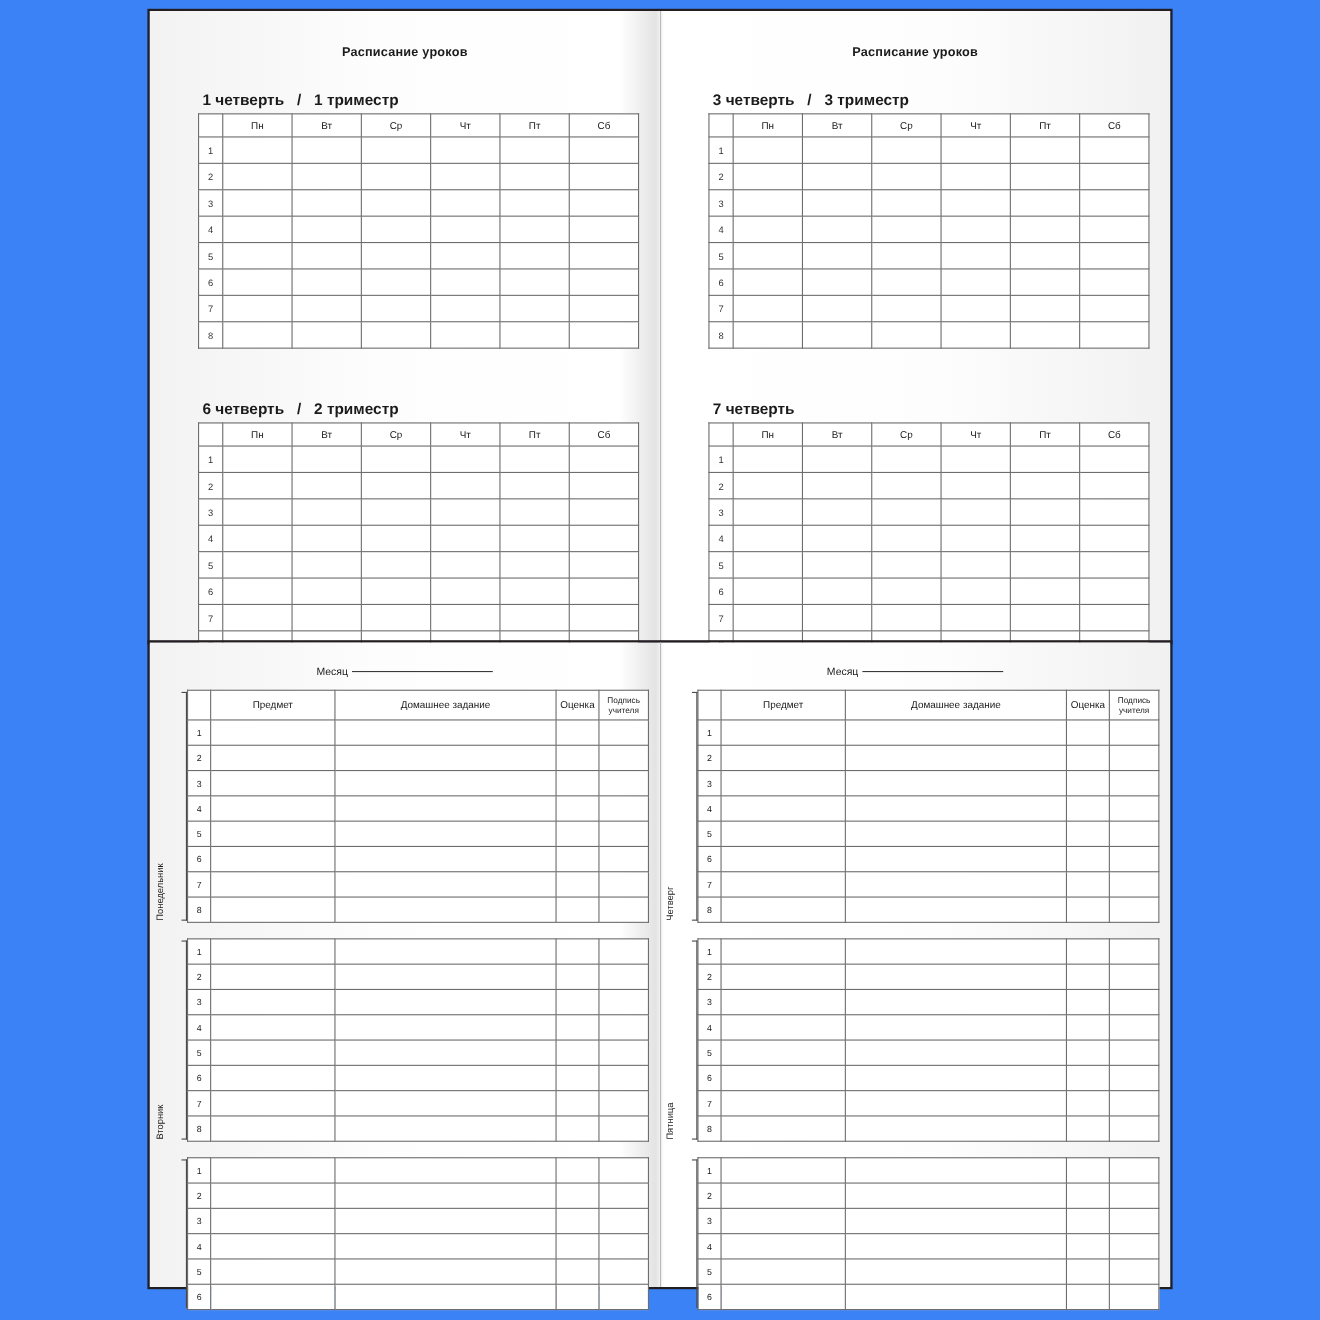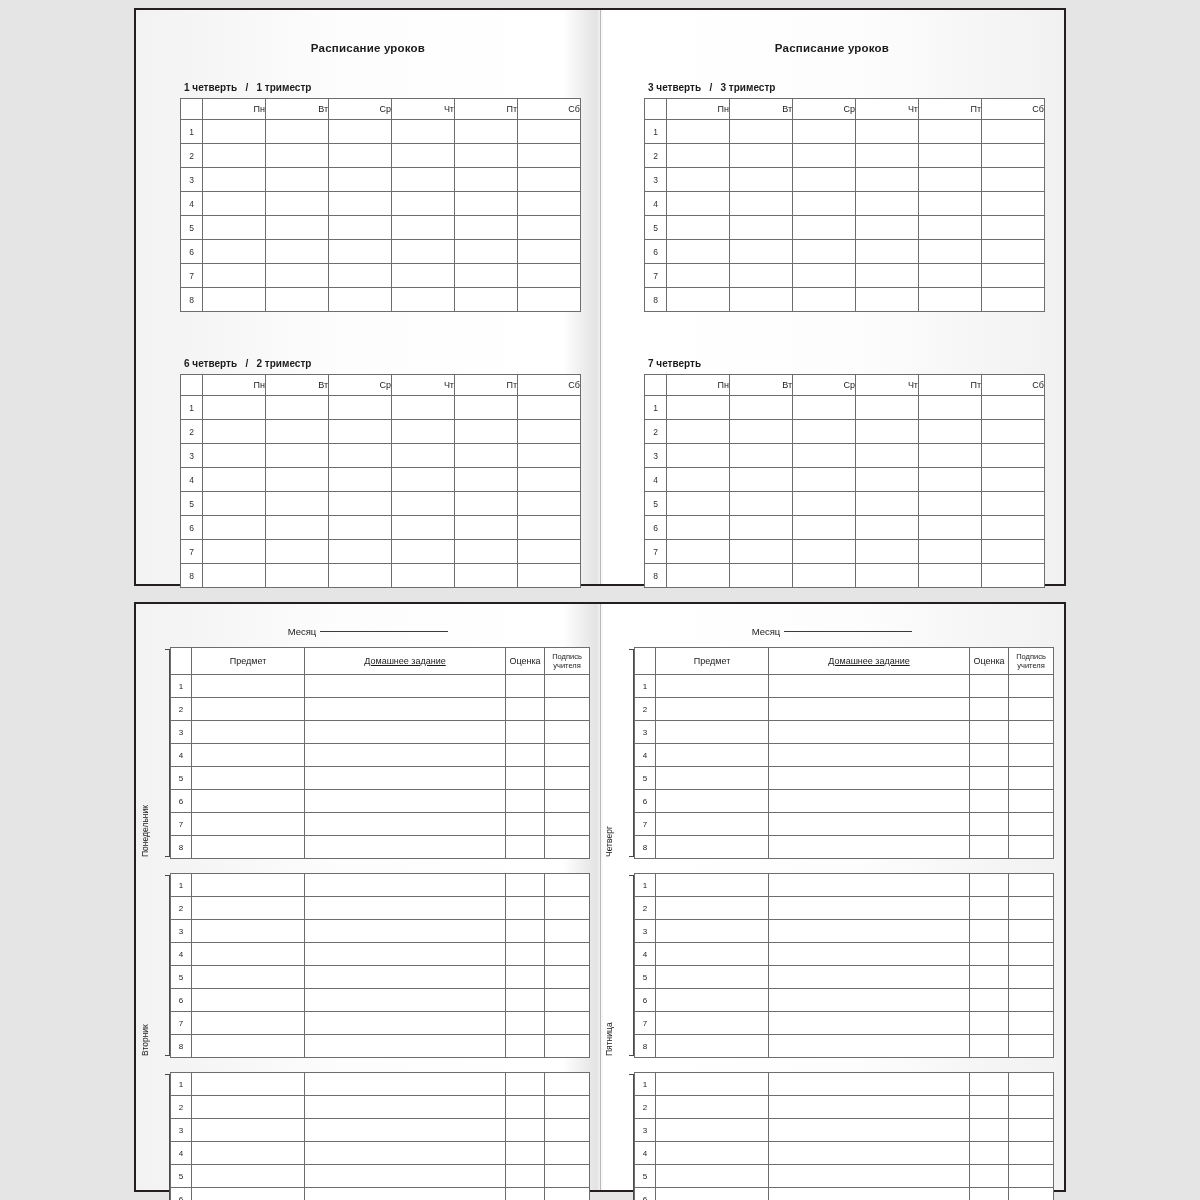--- a/index.html
+++ b/index.html
@@ -5,39 +5,39 @@
   html, body {
     margin: 0;
     padding: 0;
     background: #ffffff;
     font-family: "Liberation Sans", sans-serif;
   }
   #page {
     width: 1200px;
     height: 1200px;
     position: relative;
-    background: #e5e5e5;
+    background: #3b82f6;
     overflow: hidden;
   }
 
   
   .spread {
     position: absolute;
     border: 2px solid #231f20;
     background: linear-gradient(to right,
         #f2f2f2 0%, #fdfdfd 22%, #ffffff 46%,
         #e3e3e3 49.6%, #ffffff 50.4%,
         #ffffff 54%, #fdfdfd 78%, #f1f1f1 100%);
     box-sizing: border-box;
   }
   #spread-top {
     left: 134px; top: 8px; width: 932px; height: 578px;
   }
   #spread-bottom {
-    left: 134px; top: 602px; width: 932px; height: 590px;
+    left: 134px; top: 582px; width: 932px; height: 590px;
   }
   .fold {
     position: absolute;
     top: 0; bottom: 0;
     left: 50%;
     width: 1px;
     background: #b9b9b9;
   }
   .page-half {
     position: absolute;
@@ -51,21 +51,21 @@
   
   .sheet-title {
     text-align: center;
     font-size: 11.5px;
     font-weight: bold;
     color: #1b1b1b;
     margin-top: 32px;
     letter-spacing: .2px;
   }
   .quarter-label {
-    font-size: 10px;
+    font-size: 14px;
     font-weight: bold;
     color: #1b1b1b;
     margin-left: 48px;
     margin-bottom: 5px;
     white-space: pre;
   }
 
   
   .sched-wrap { margin-top: 28px; }
   .sched-wrap.second { margin-top: 46px; }
@@ -84,21 +84,21 @@
     text-align: center;
     padding: 0;
     background: #ffffff;
   }
   table.sched th { height: 20px; }
   table.sched .num-col {
     width: 21px;
     font-size: 8.5px;
     color: #303030;
   }
-  table.sched .day-col { width: 62px; text-align: right; }
+  table.sched .day-col { width: 62px; }
   table.sched .corner { border: 1px solid #6d6d6d; background: #ffffff; }
 
   
   .month-line {
     margin-top: 22px;
     text-align: center;
     font-size: 9.5px;
     color: #1b1b1b;
   }
   .month-line .rule {
@@ -122,21 +122,21 @@
     font-weight: normal;
     color: #1b1b1b;
     text-align: center;
     background: #ffffff;
     height: 22px;
   }
   table.hw th { height: 26px; font-size: 9px; }
   table.hw th.small { font-size: 7.5px; line-height: 9px; }
   table.hw .c-num     { width: 20px; font-size: 8px; }
   table.hw .c-subject { width: 112px; }
-  table.hw .c-home    { width: 200px; text-decoration: underline; }
+  table.hw .c-home    { width: 200px; }
   table.hw .c-mark    { width: 38px; margin-left: 36px; }
   table.hw .c-sign    { width: 44px; }
 
   .day-block {
     position: relative;
     margin-top: 14px;
   }
   .day-block.first { margin-top: 8px; }
 
   .day-brace {

